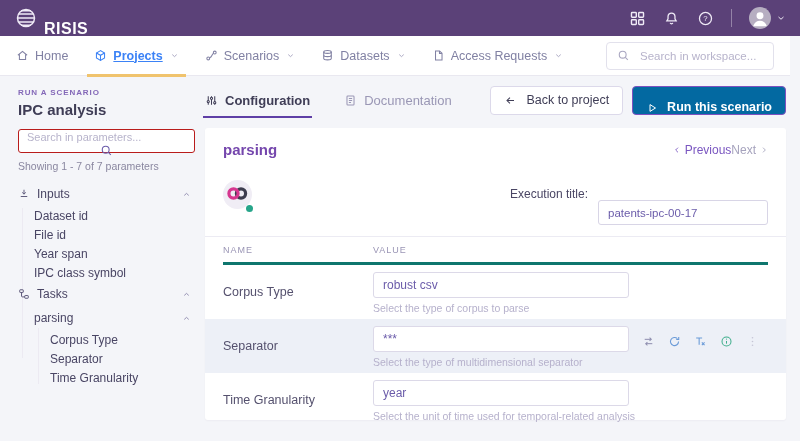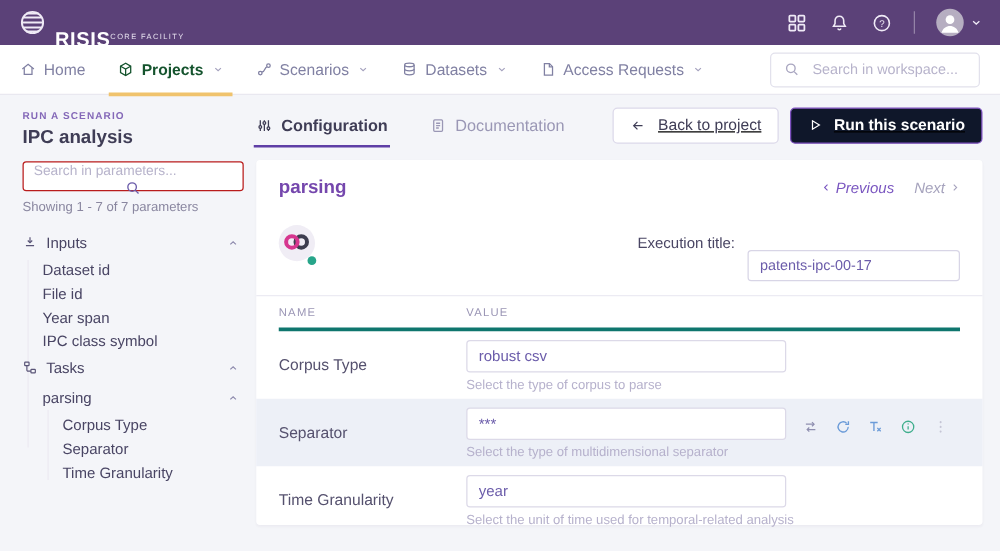--- a/index.html
+++ b/index.html
@@ -3,36 +3,36 @@
 <meta charset="utf-8">
 <style>
   html,body{margin:0;padding:0;}
   body{font-family:"Liberation Sans",sans-serif;background:#f4f5f9;}
   .screen{position:relative;width:800px;height:441px;background:#f4f5f9;overflow:hidden;}
 
   
   .app-header{position:absolute;top:0;left:0;right:0;height:36px;background:#5b4178;
     display:flex;align-items:center;padding:0 14px;box-sizing:border-box;color:#fff;}
   .logo{display:flex;align-items:center;gap:6px;}
-  .logo-text{display:flex;flex-direction:row;line-height:1;margin-top:32px;}
+  .logo-text{display:flex;flex-direction:column;line-height:1;margin-top:32px;}
   .logo-title{font-size:16px;font-weight:bold;letter-spacing:.5px;border-bottom:1px solid rgba(255,255,255,.9);padding-bottom:1px;}
   .logo-sub{font-size:6px;letter-spacing:1.1px;margin-top:2px;color:#e8e2f0;}
   .header-right{margin-left:auto;display:flex;align-items:center;gap:17px;}
   .hdr-icon{display:flex;align-items:center;color:#efeaf6;cursor:pointer;}
   .hdr-divider{width:1px;height:18px;background:rgba(255,255,255,.35);}
   .avatar{width:22px;height:22px;border-radius:50%;background:#b6aec1;display:flex;align-items:center;justify-content:center;overflow:hidden;}
   .user-chip{display:flex;align-items:center;gap:5px;cursor:pointer;}
 
   
-  .main-nav{position:absolute;top:36px;left:0;right:0;height:40px;background:#fff;
+  .main-nav{position:absolute;top:36px;left:0;right:10px;height:40px;background:#fff;
     border-bottom:1px solid #e9e8f0;display:flex;align-items:center;padding:0 16px;box-sizing:border-box;}
   .nav-item{position:relative;height:40px;display:flex;align-items:center;gap:6px;
     color:#8181a3;font-size:12.5px;margin-right:26px;cursor:pointer;white-space:nowrap;}
   .nav-item .caret{color:#a3a0bd;margin-left:1px;display:flex;}
-  .nav-item.active{color:#14532d;font-weight:bold;}
+  .nav-item.active{color:#3b82f6;font-weight:bold;text-decoration:underline;}
   .nav-item.active::after{content:'';position:absolute;left:-7px;right:-7px;bottom:-1px;height:3px;background:#f0c36d;}
   .nav-search{margin-left:auto;display:flex;align-items:center;gap:8px;border:1px solid #e2e1ec;
     border-radius:4px;height:26px;padding:0 10px;width:146px;color:#a9a6c0;background:#fff;}
   .nav-search input{border:none;outline:none;font-size:11.5px;color:#6f6a92;width:100%;background:transparent;font-family:inherit;}
   .nav-search input::placeholder,.sb-search input::placeholder{color:#b7b3cb;}
 
   
   .sidebar{position:absolute;top:76px;left:0;width:205px;padding:12px 10px 0 18px;box-sizing:border-box;}
   .sb-label{font-size:8px;font-weight:bold;color:#8468b8;letter-spacing:.9px;}
   .sb-title{font-size:15px;font-weight:bold;color:#3f3d56;margin-top:4px;}
@@ -51,32 +51,32 @@
   .ind1{padding-left:16px;}
   .ind2{padding-left:32px;}
 
   
   .tabs-row{position:absolute;top:80px;left:205px;right:14px;height:40px;display:flex;align-items:center;}
   .tab{position:relative;height:40px;display:flex;align-items:center;gap:7px;font-size:13px;
     color:#9a97b5;margin-right:34px;cursor:pointer;}
   .tab .t-ic{display:flex;}
   .tab.active{color:#3f3d56;font-weight:bold;}
   .tab.active::after{content:'';position:absolute;left:-2px;right:-2px;bottom:2px;height:2px;background:#5f3fa6;}
-  .actions{margin-left:auto;display:flex;gap:9px;align-items:center;text-decoration:underline;}
+  .actions{margin-left:auto;display:flex;gap:9px;align-items:center;}
   .btn{height:29px;border-radius:4px;display:flex;align-items:center;gap:9px;font-size:12.5px;
     padding:0 13px;cursor:pointer;box-sizing:border-box;font-family:inherit;}
   .btn-back{background:#fff;border:1px solid #dcd9ea;color:#3f3d56;}
-  .btn-run{background:#0f172a;border:1px solid #7d50bf;color:#fff;font-weight:bold;}
+  .btn-run{background:#0369a1;border:1px solid #7d50bf;color:#fff;font-weight:bold;align-items:flex-end;}
 
   
   .card{position:absolute;top:128px;left:205px;width:581px;height:292px;background:#fff;
     border-radius:3px;box-shadow:0 1px 2px rgba(40,30,70,.04);padding:13px 18px 0;box-sizing:border-box;}
   .panel-head{display:flex;align-items:center;}
   .panel-title{font-size:15px;font-weight:bold;color:#7547ad;}
-  .pager{margin-left:auto;display:flex;align-items:center;gap:16px;font-size:12px;font-style:italic;}
+  .pager{margin-left:auto;display:flex;align-items:center;font-size:12px;}
   .pager .pg{display:flex;align-items:center;gap:4px;cursor:pointer;}
   .pg-prev{color:#7a56c0;}
   .pg-next{color:#a6a3bd;}
   .exec-row{display:flex;align-items:center;margin-top:5px;}
   .logo-badge{position:relative;width:29px;height:29px;border-radius:50%;background:#f0edf5;flex:none;}
   .logo-badge .dot{position:absolute;right:-1px;bottom:-3px;width:7px;height:7px;border-radius:50%;background:#27a58a;}
   .exec-label{margin-left:auto;font-size:12px;color:#4a4664;margin-right:10px;}
   .exec-input{width:150px;height:23px;border:1px solid #d8d5e6;border-radius:3px;font-size:11.5px;
     color:#6b5caa;padding:0 9px;outline:none;font-family:inherit;margin-top:37px;}
   .panel-divider{height:1px;background:#ecebf3;margin:11px -18px 0;}

